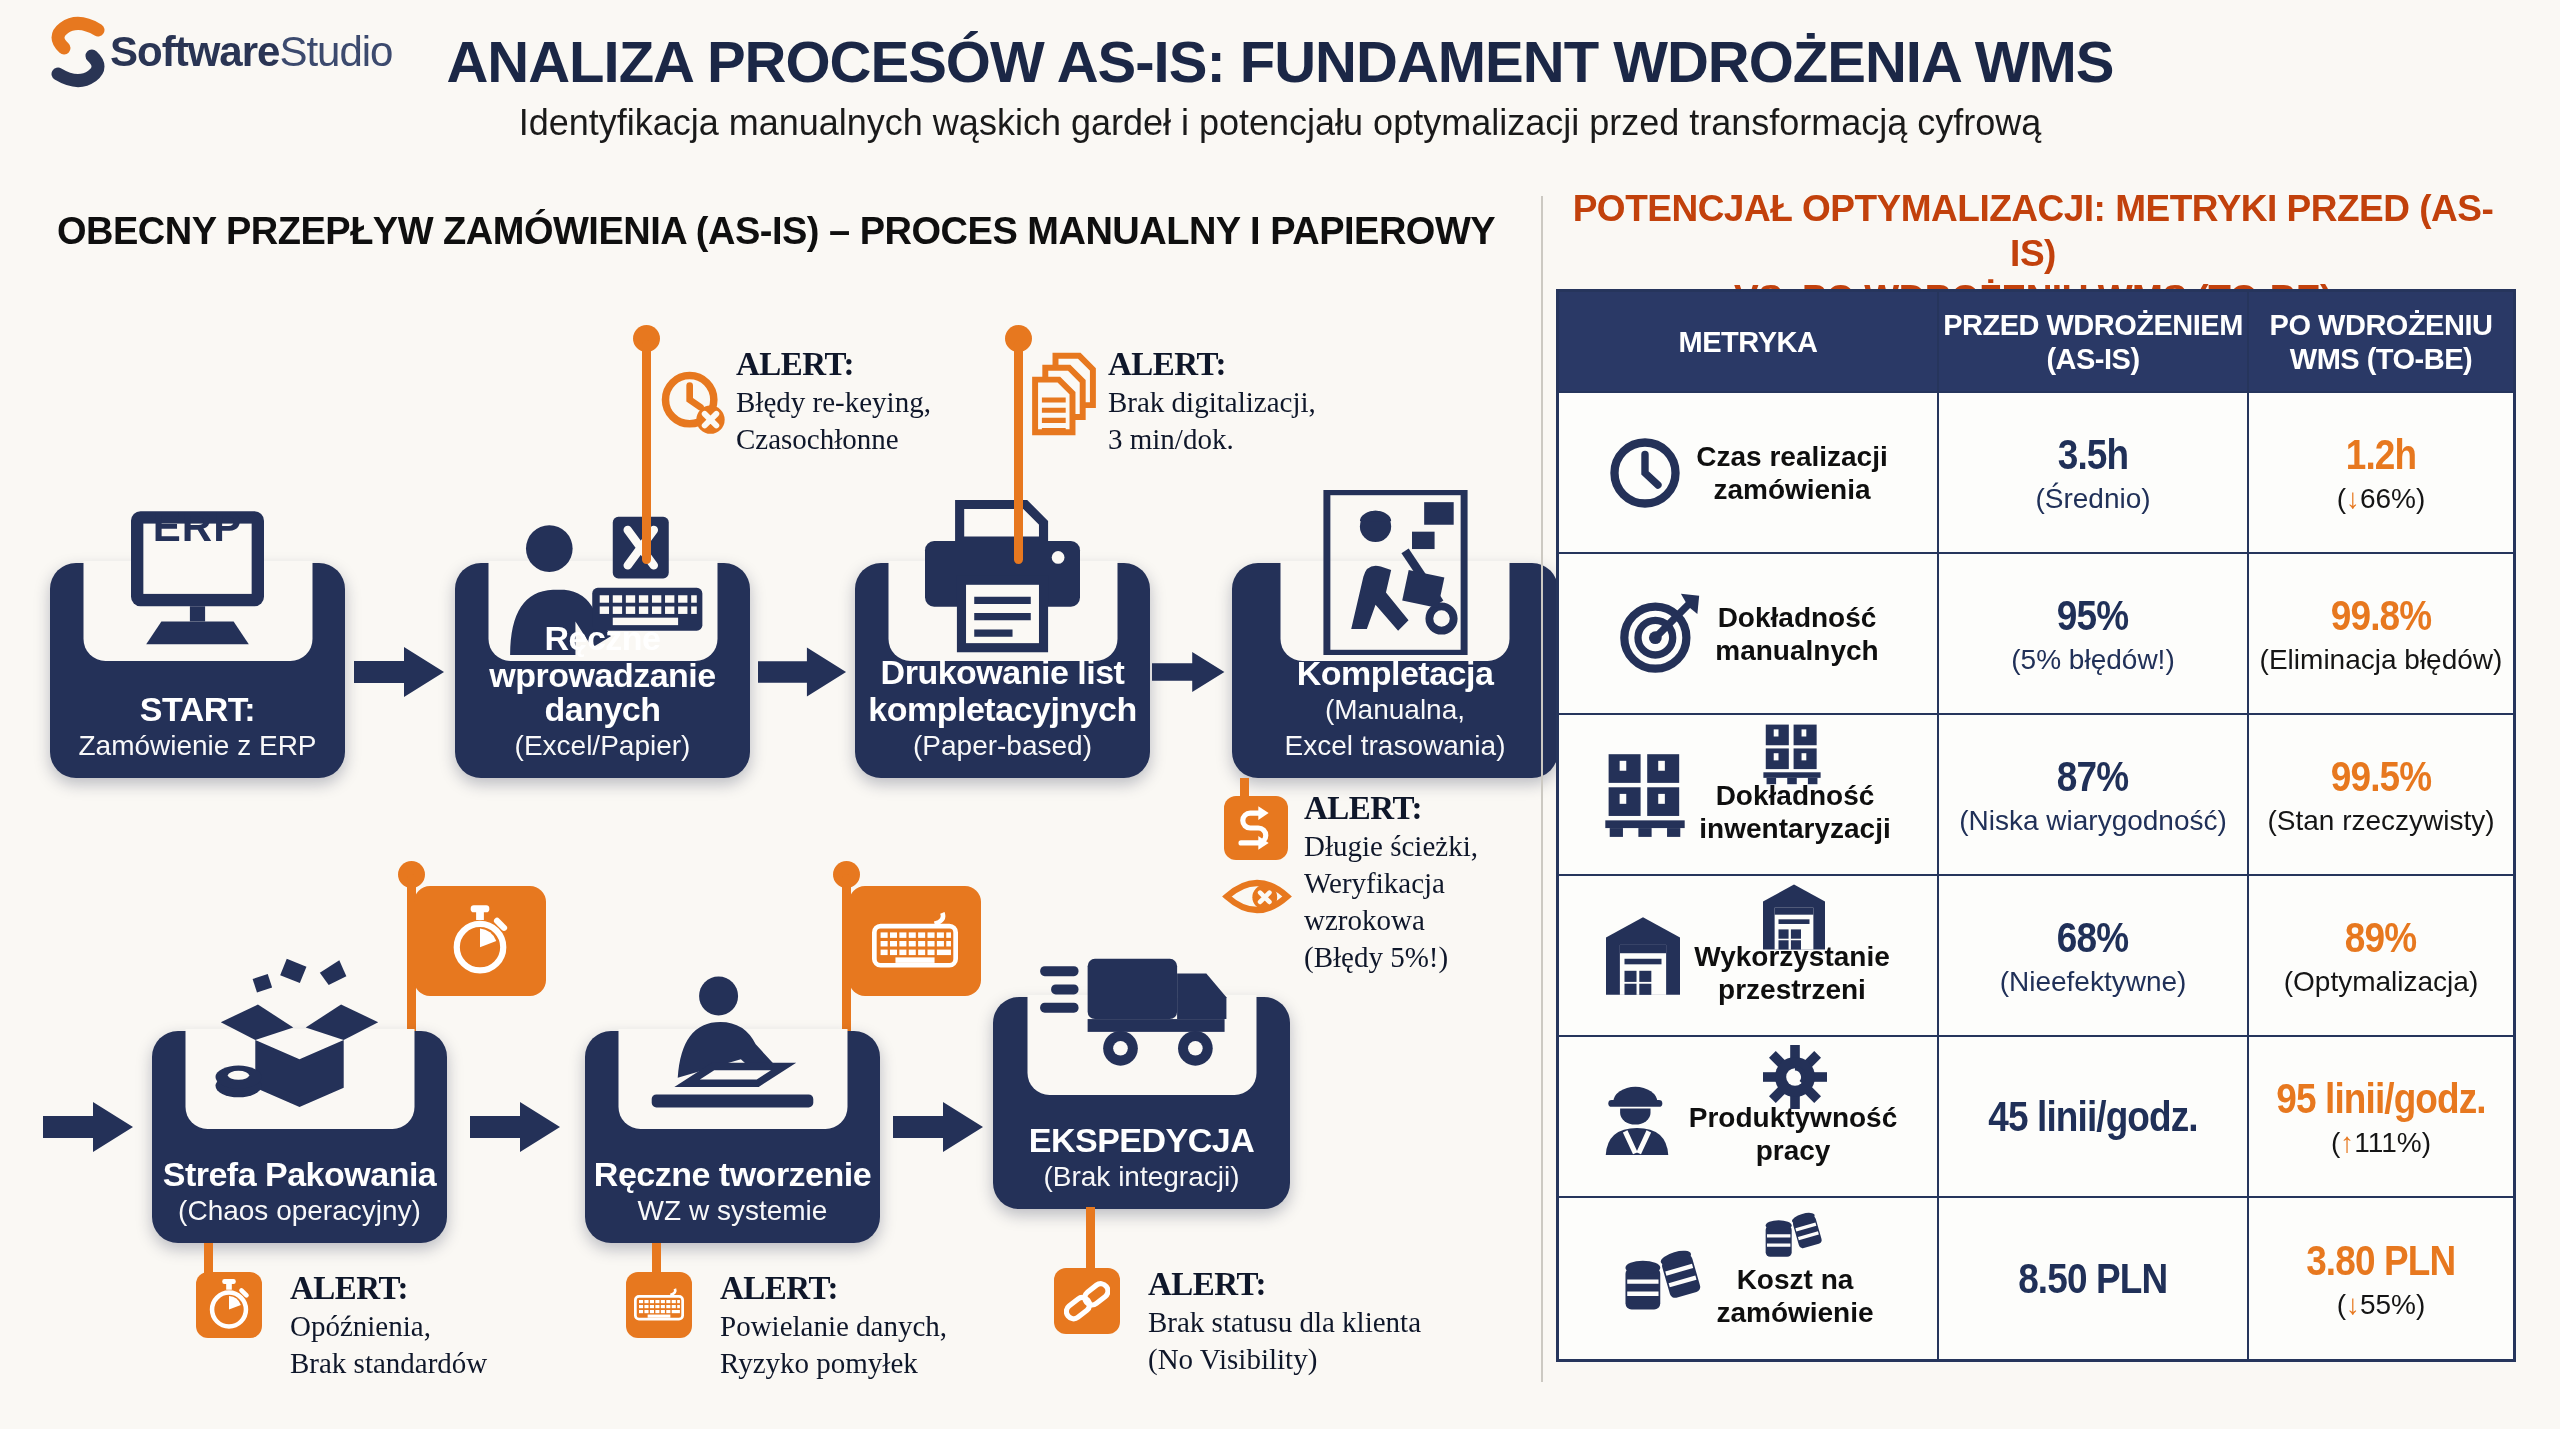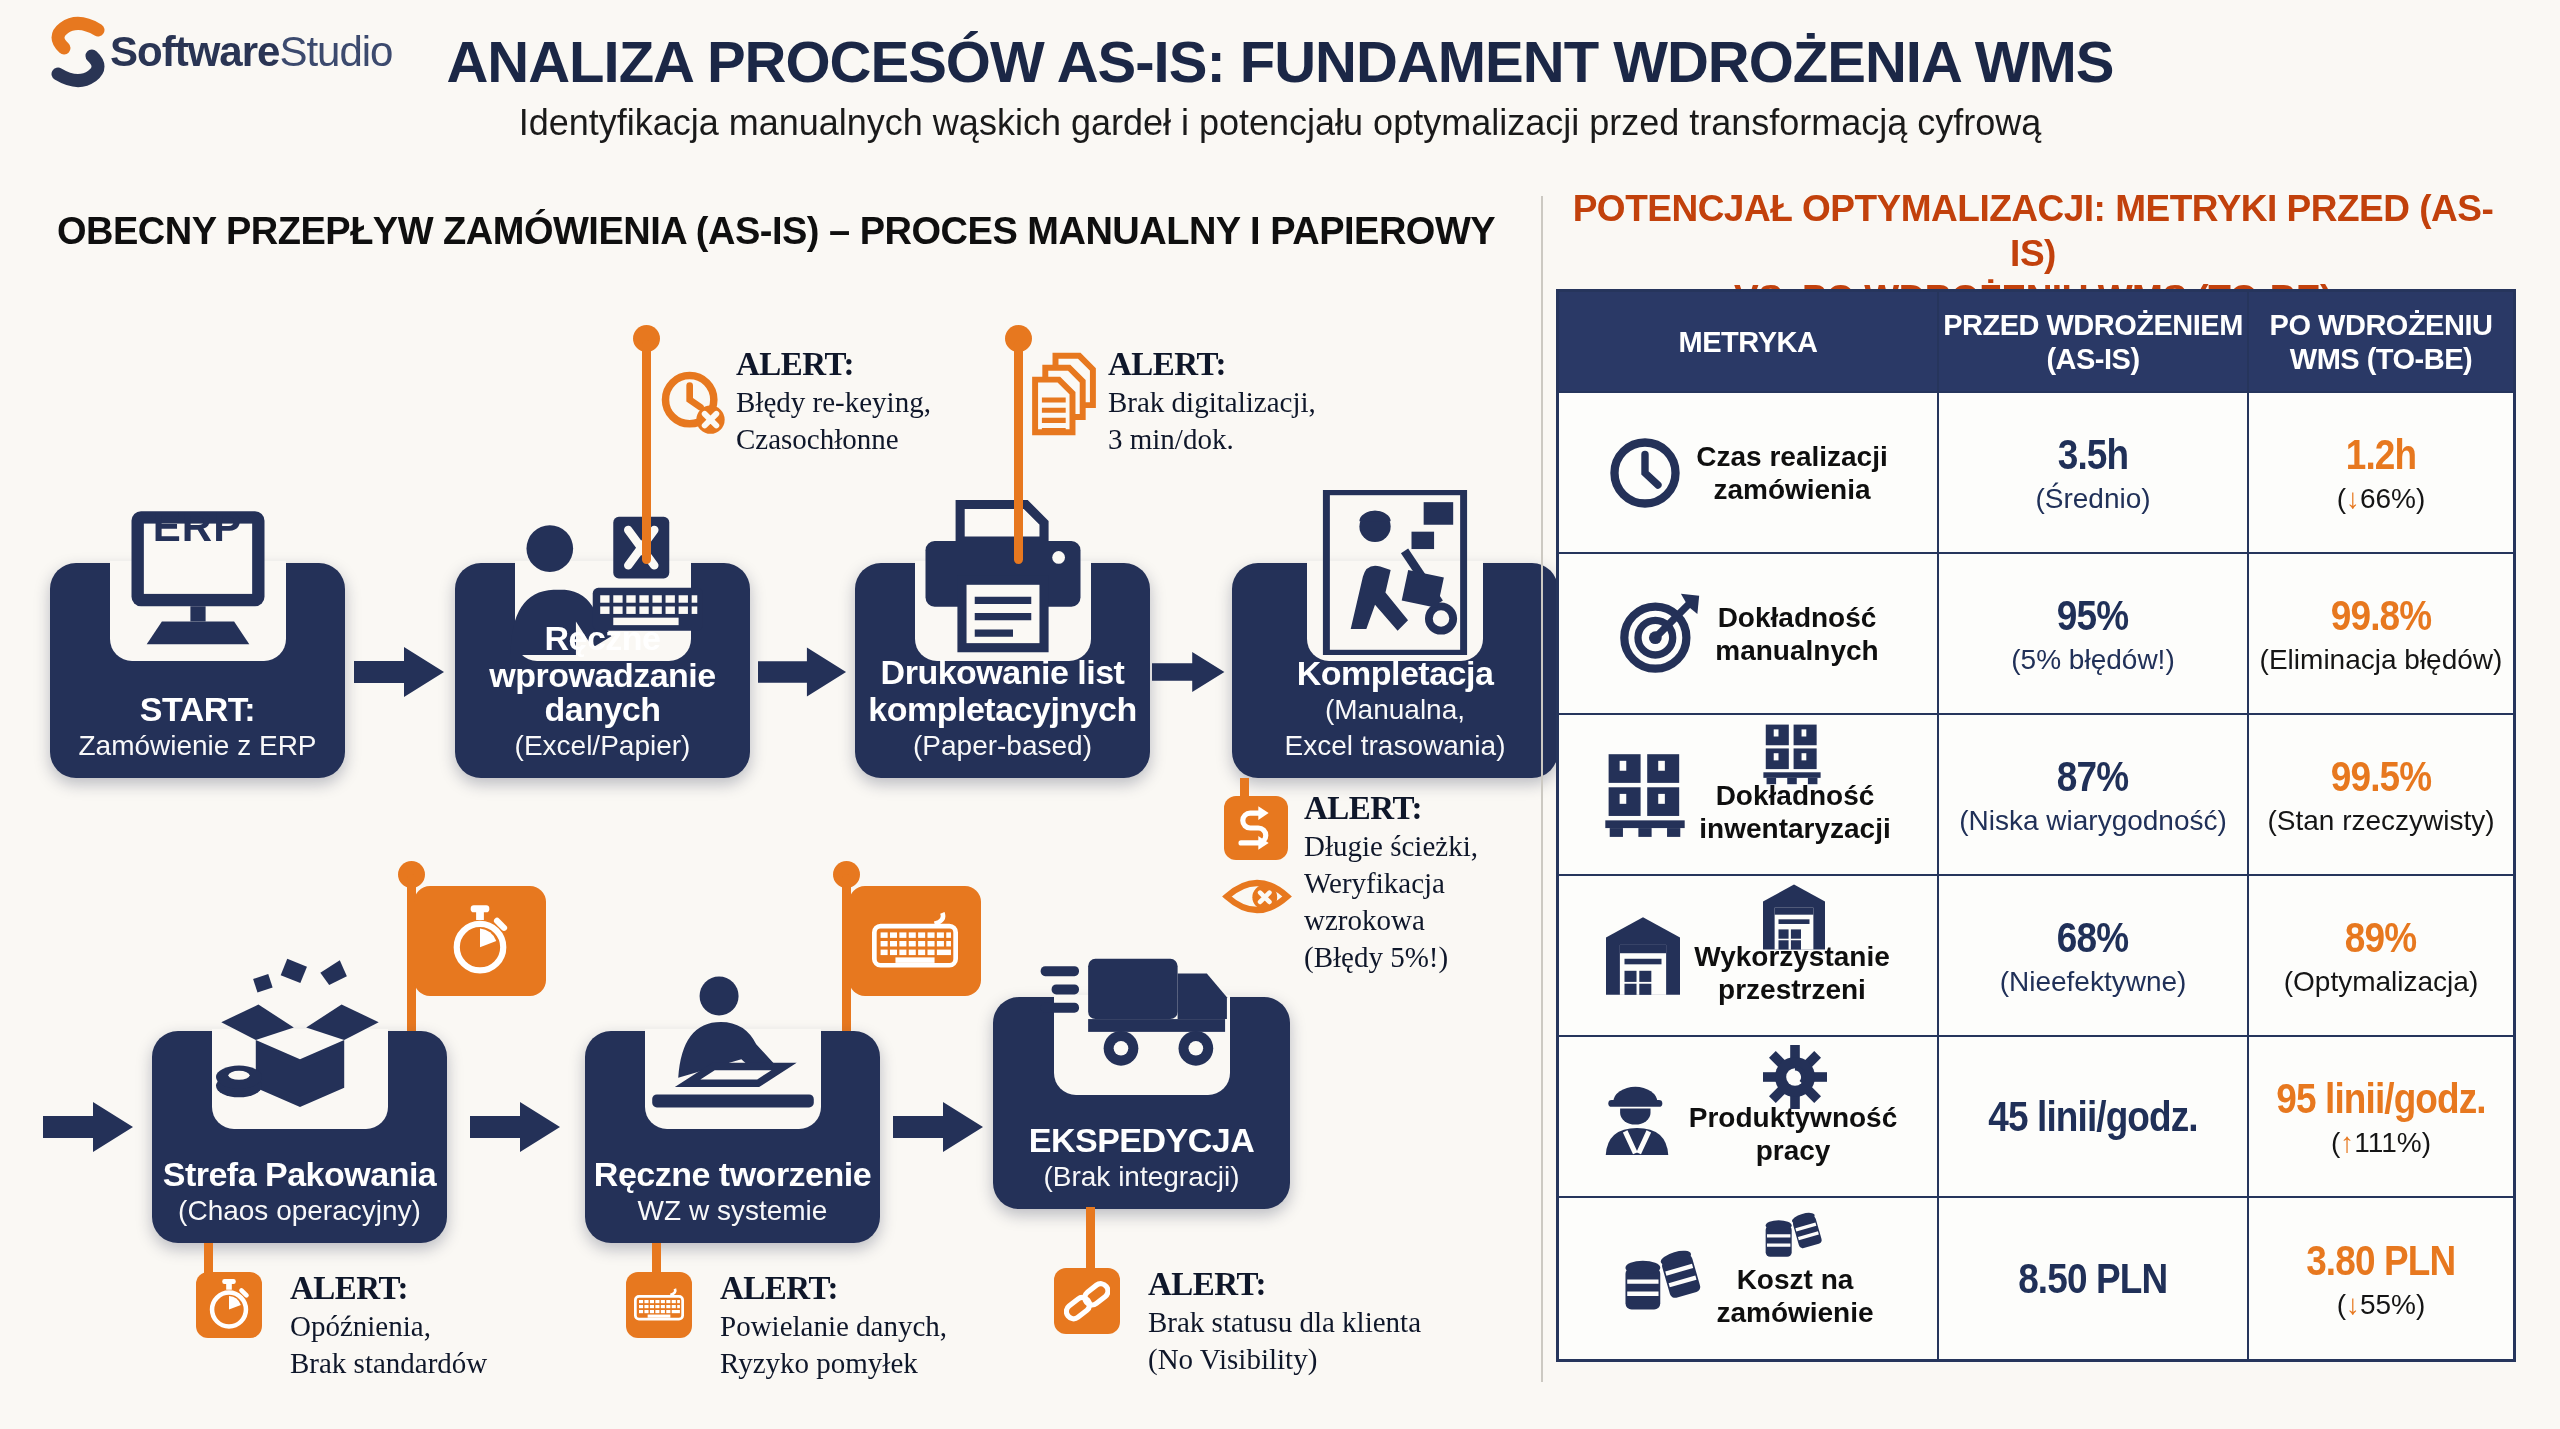--- a/index.html
+++ b/index.html
@@ -21,21 +21,21 @@
   
   .flow-title{left:57px;top:210px;width:1440px;font-size:38px;font-weight:800;
     letter-spacing:-0.5px;color:#0f0f0f;}
   .panel-divider{left:1541px;top:196px;width:2px;height:1186px;background:#ccc9c2;}
   .m-title{left:1556px;top:186px;width:954px;text-align:center;font-size:37px;
     font-weight:800;letter-spacing:-0.5px;color:#c2410c;line-height:45px;}
   
   .step{position:absolute;background:#243158;border-radius:26px;
     box-shadow:0 6px 16px rgba(20,30,60,.28);}
   .plate{position:absolute;top:-2px;left:50%;transform:translateX(-50%);
-    width:176px;height:100px;background:#faf8f4;border-radius:0 0 22px 22px;}
+    width:229px;height:100px;background:#faf8f4;border-radius:0 0 22px 22px;}
   .plate svg{position:absolute;left:50%;transform:translateX(-50%);bottom:6px;color:#243158;}
   .erp-text{position:absolute;top:-58px;left:0;right:0;text-align:center;
     font-size:42px;font-weight:800;color:#243158;letter-spacing:1px;}
   .slabel{position:absolute;left:6px;right:6px;bottom:16px;display:flex;
     flex-direction:column;gap:3px;text-align:center;color:#fff;}
   .slabel .ls{font-weight:bold;font-size:34px;letter-spacing:-0.5px;line-height:34px;text-align:center;}
   .slabel .lr{font-weight:400;font-size:28px;line-height:33px;opacity:.97;}
   .arrow{color:#243158;}
   
   .pin{position:absolute;width:9px;background:#e7781f;border-radius:5px;}

